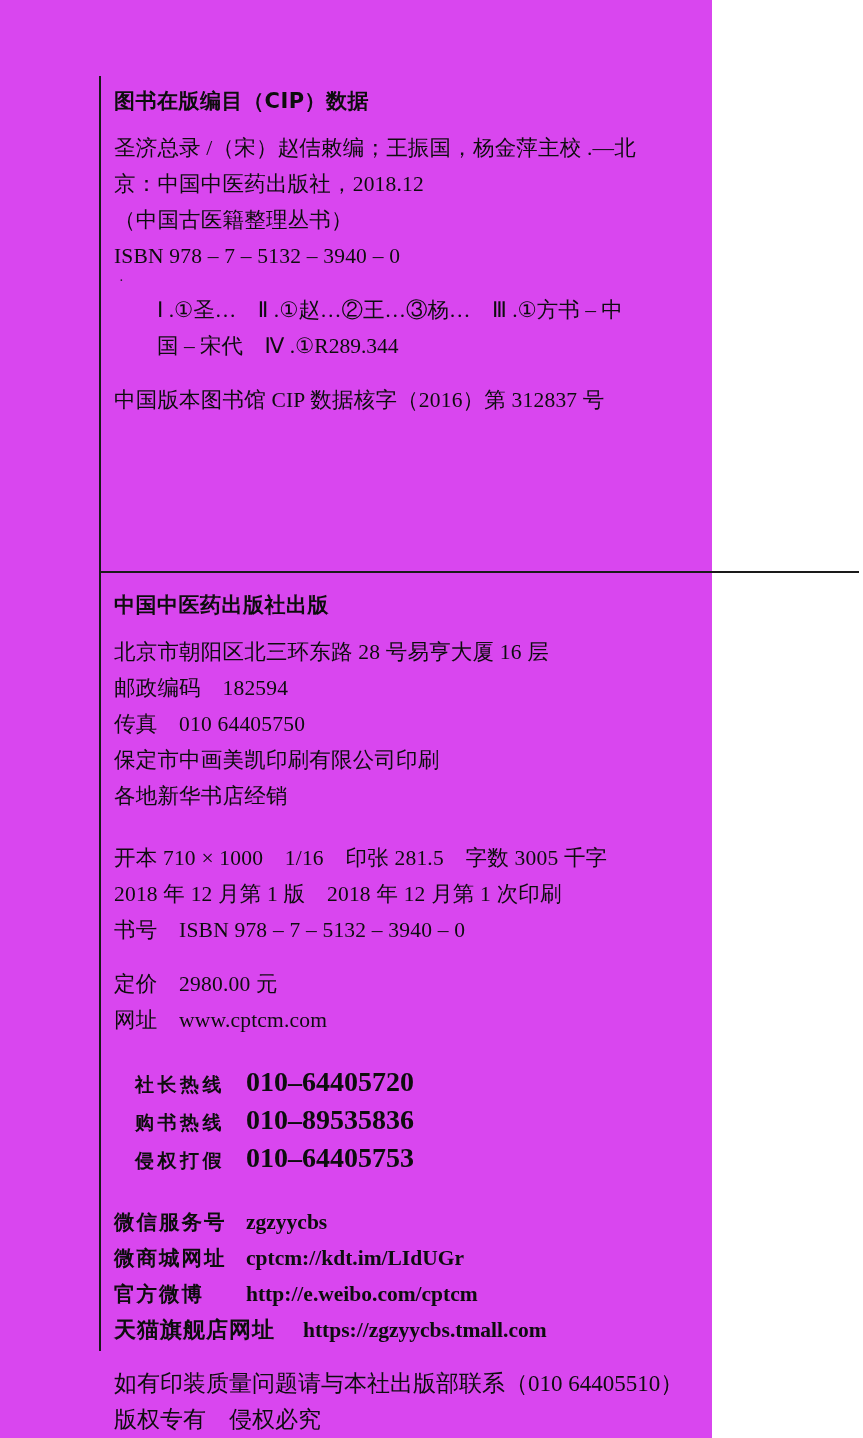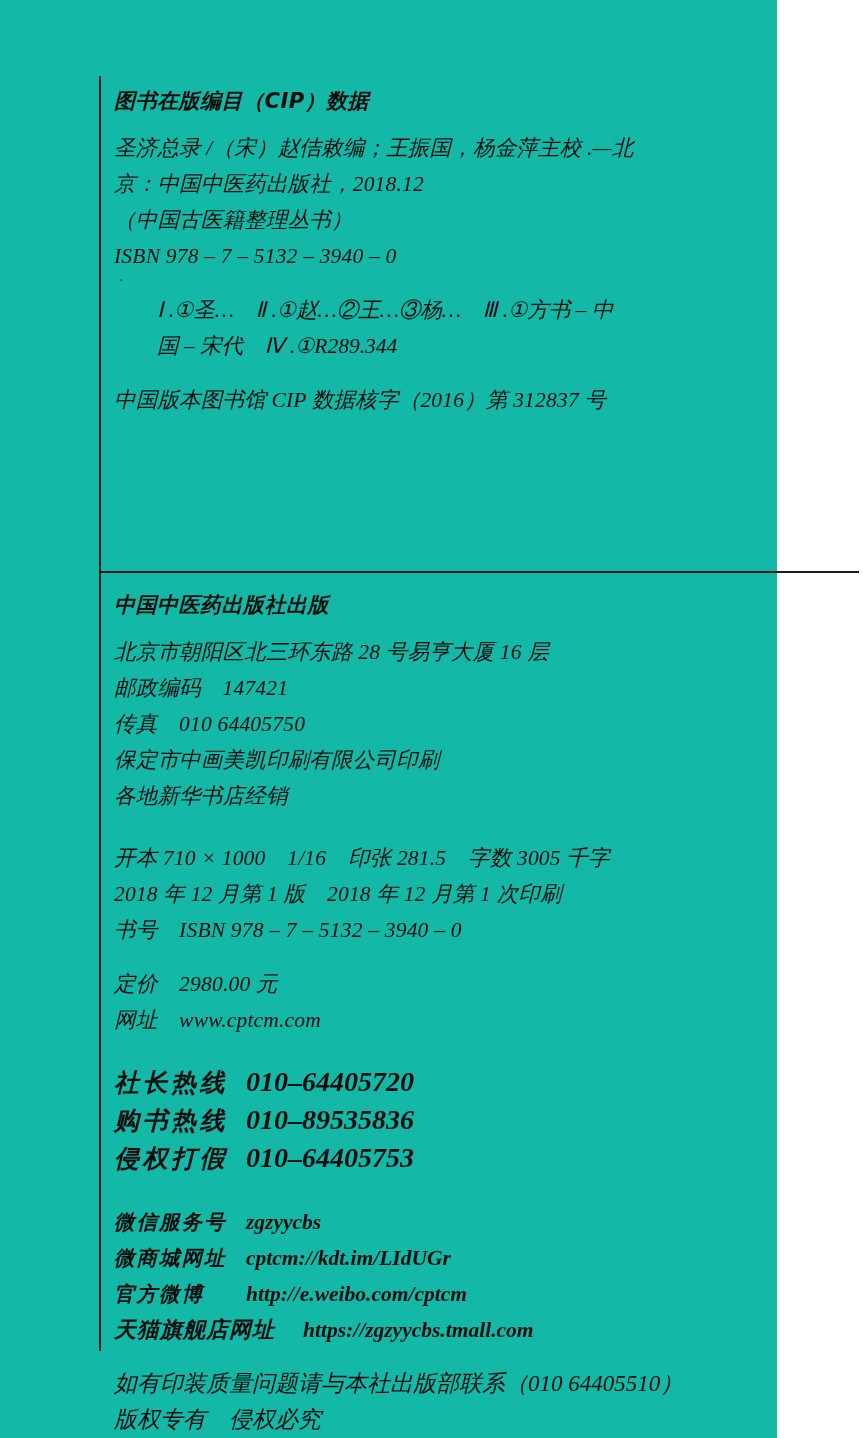--- a/index.html
+++ b/index.html
@@ -12,24 +12,23 @@
     height: 1438px;
     position: relative;
     font-family: "Liberation Serif", serif;
     color: #0d0d0d;
     overflow: hidden;
   }
   .page {
     position: absolute;
     left: 0;
     top: 0;
-    width: 777px;
+    width: 712px;
     height: 1438px;
-    background: #14b8a6;
-    font-style: italic;
+    background: #d946ef;
   }
   
   .rule-left {
     position: absolute;
     left: 99px;
     top: 76px;
     width: 2px;
     height: 496px;
     background: #1a1a1a;
   }
@@ -90,24 +89,25 @@
   }
   .hotline-row {
     display: block;
     font-size: 21px;
     line-height: 36px;
     white-space: pre;
   }
   .hotline-label {
     font-family: "DejaVu Sans", sans-serif;
     font-weight: bold;
-    font-size: 25px;
+    font-size: 19px;
     letter-spacing: 3.5px;
     display: inline-block;
     width: 132px;
+    text-align: center;
   }
   .hotline-value {
     font-family: "Liberation Serif", serif;
     font-weight: bold;
     font-size: 28px;
     letter-spacing: 0;
   }
   .social-label {
     font-family: "DejaVu Sans", sans-serif;
     font-weight: bold;
@@ -161,21 +161,21 @@
     <div class="roman-line">Ⅰ .①圣…　Ⅱ .①赵…②王…③杨…　Ⅲ .①方书 – 中</div>
     <div class="roman-line">国 – 宋代　Ⅳ .①R289.344</div>
     <div class="gap-md"></div>
     <div class="line">中国版本图书馆 CIP 数据核字（2016）第 312837 号</div>
   </div>
 
   <div class="pub-block">
     <div class="heading">中国中医药出版社出版</div>
     <div class="gap-sm"></div>
     <div class="line">北京市朝阳区北三环东路 28 号易亨大厦 16 层</div>
-    <div class="line">邮政编码　147421</div>
+    <div class="line">邮政编码　182594</div>
     <div class="line">传真　010 64405750</div>
     <div class="line">保定市中画美凯印刷有限公司印刷</div>
     <div class="line">各地新华书店经销</div>
 
     <div class="gap-lg"></div>
     <div class="line">开本 710 × 1000　1/16　印张 281.5　字数 3005 千字</div>
     <div class="line">2018 年 12 月第 1 版　2018 年 12 月第 1 次印刷</div>
     <div class="line">书号　ISBN 978 – 7 – 5132 – 3940 – 0</div>
 
     <div class="gap-md"></div>

